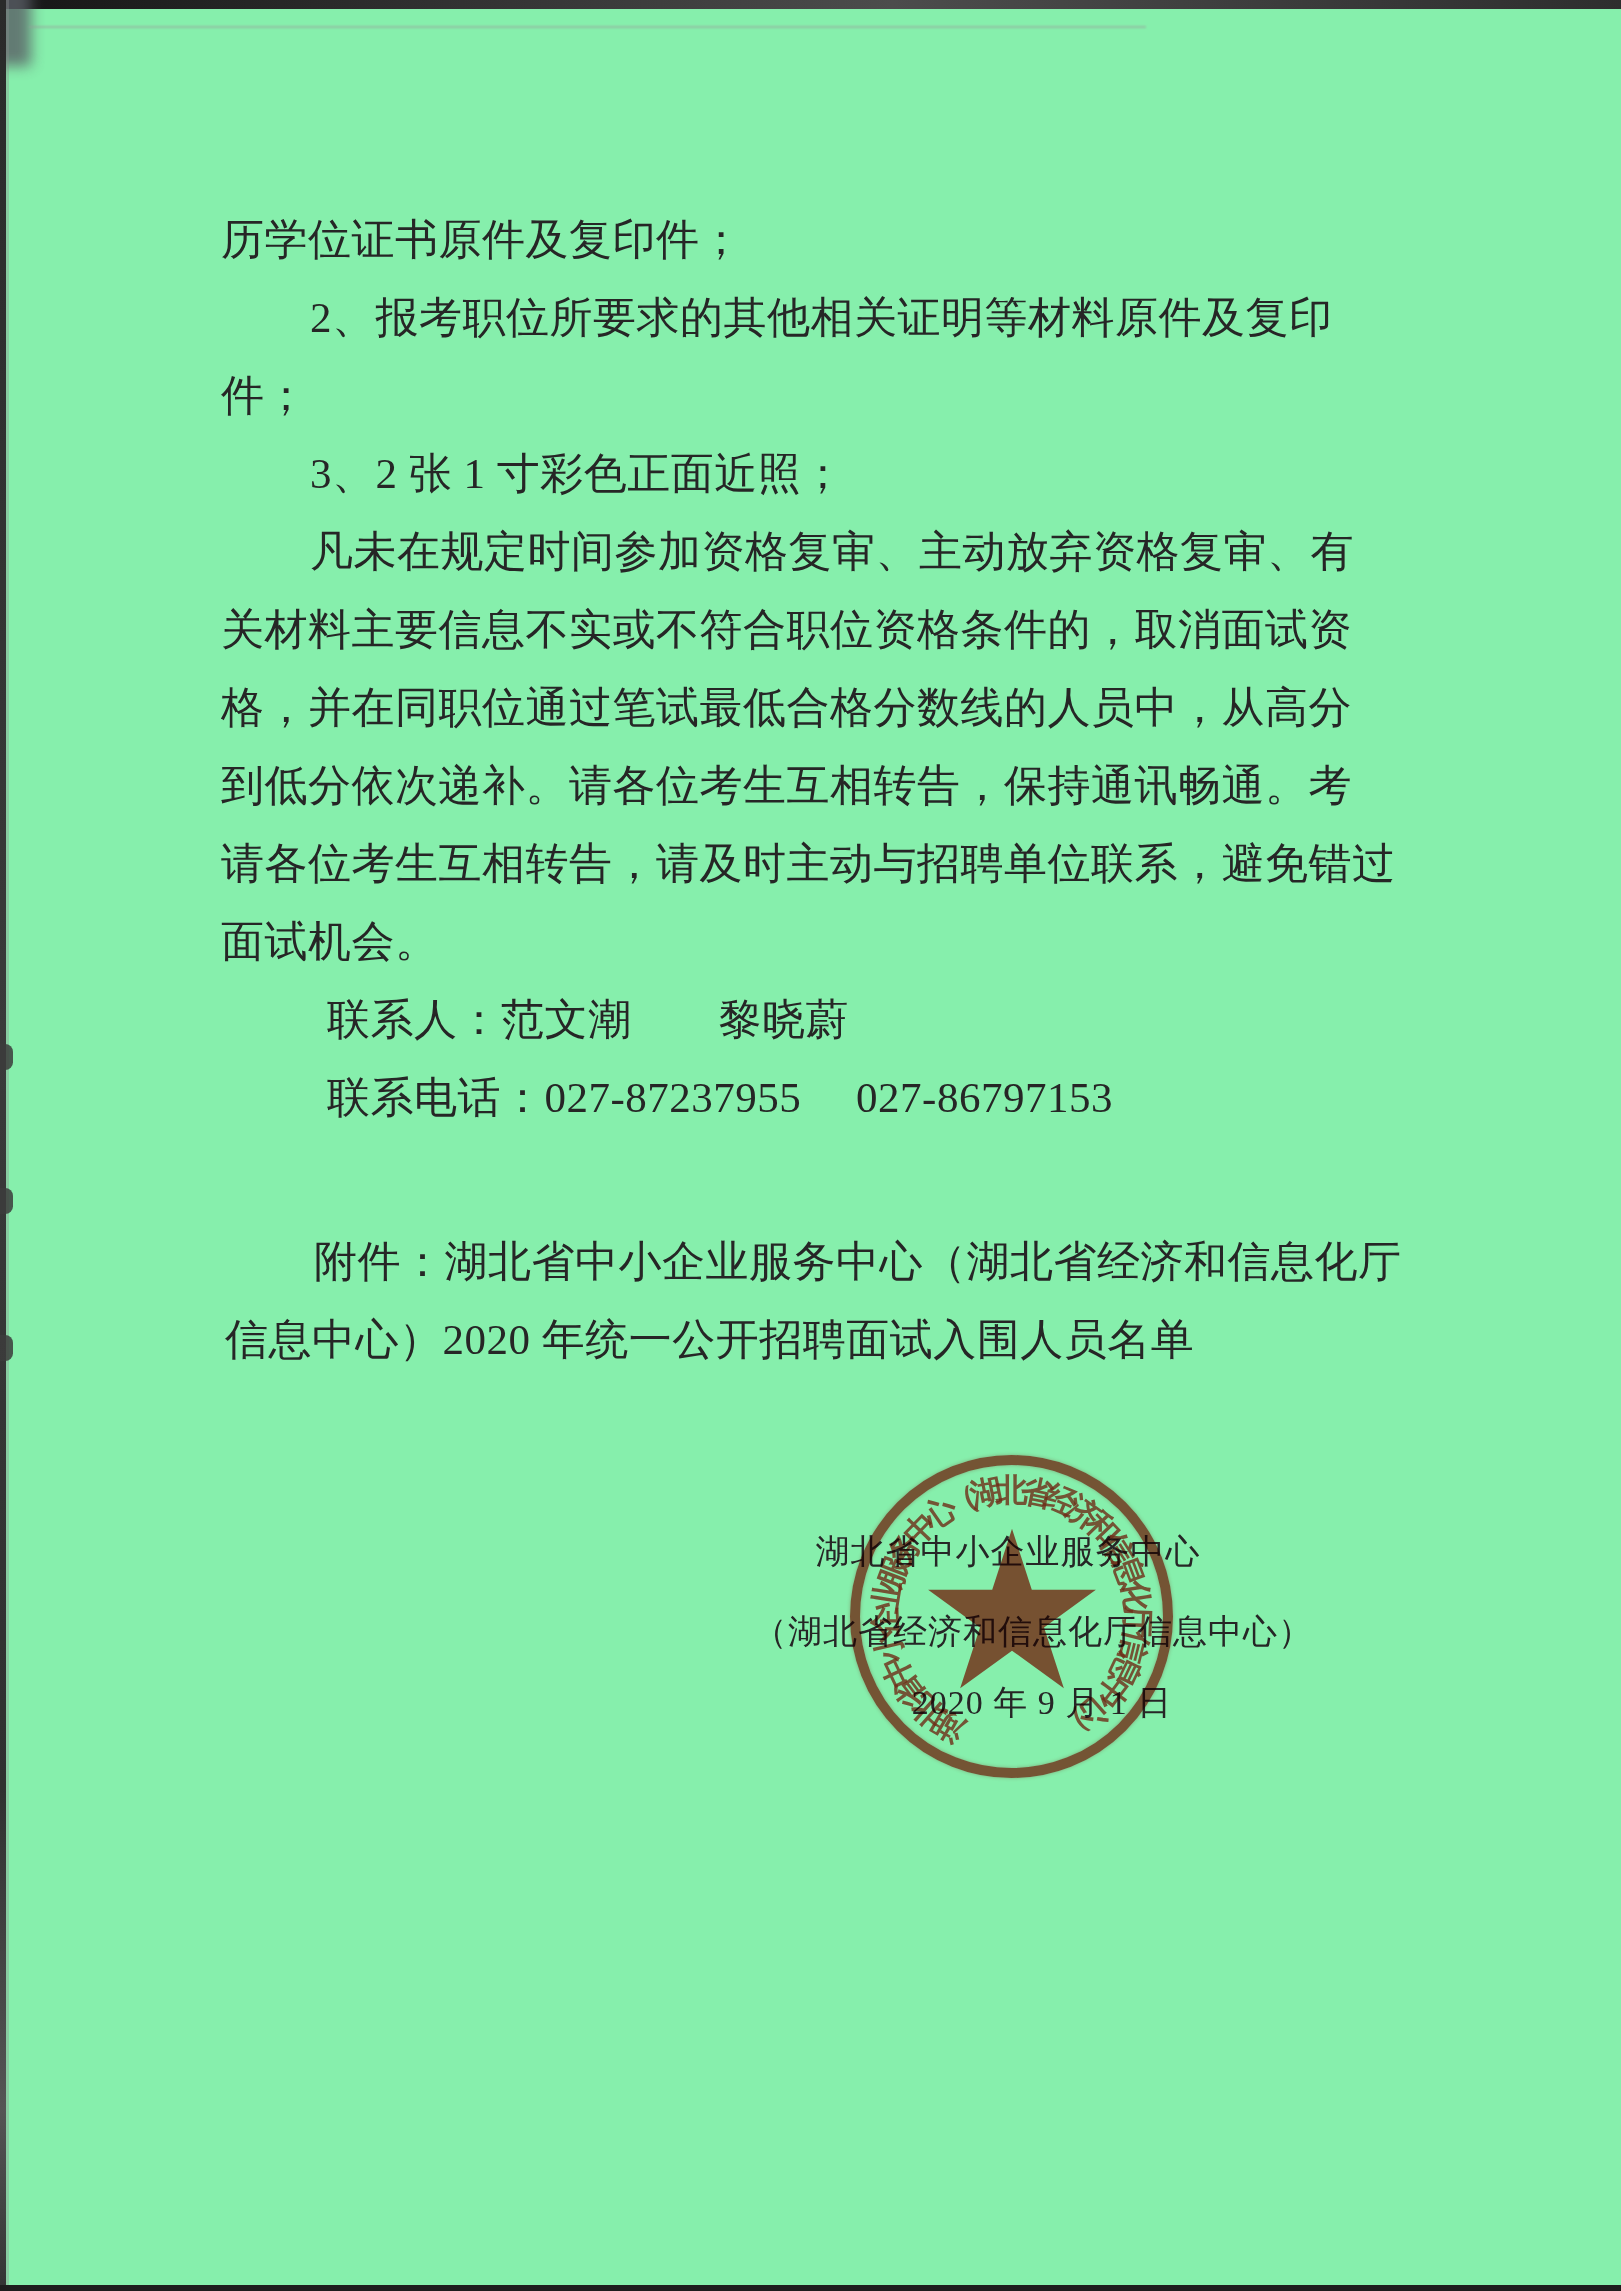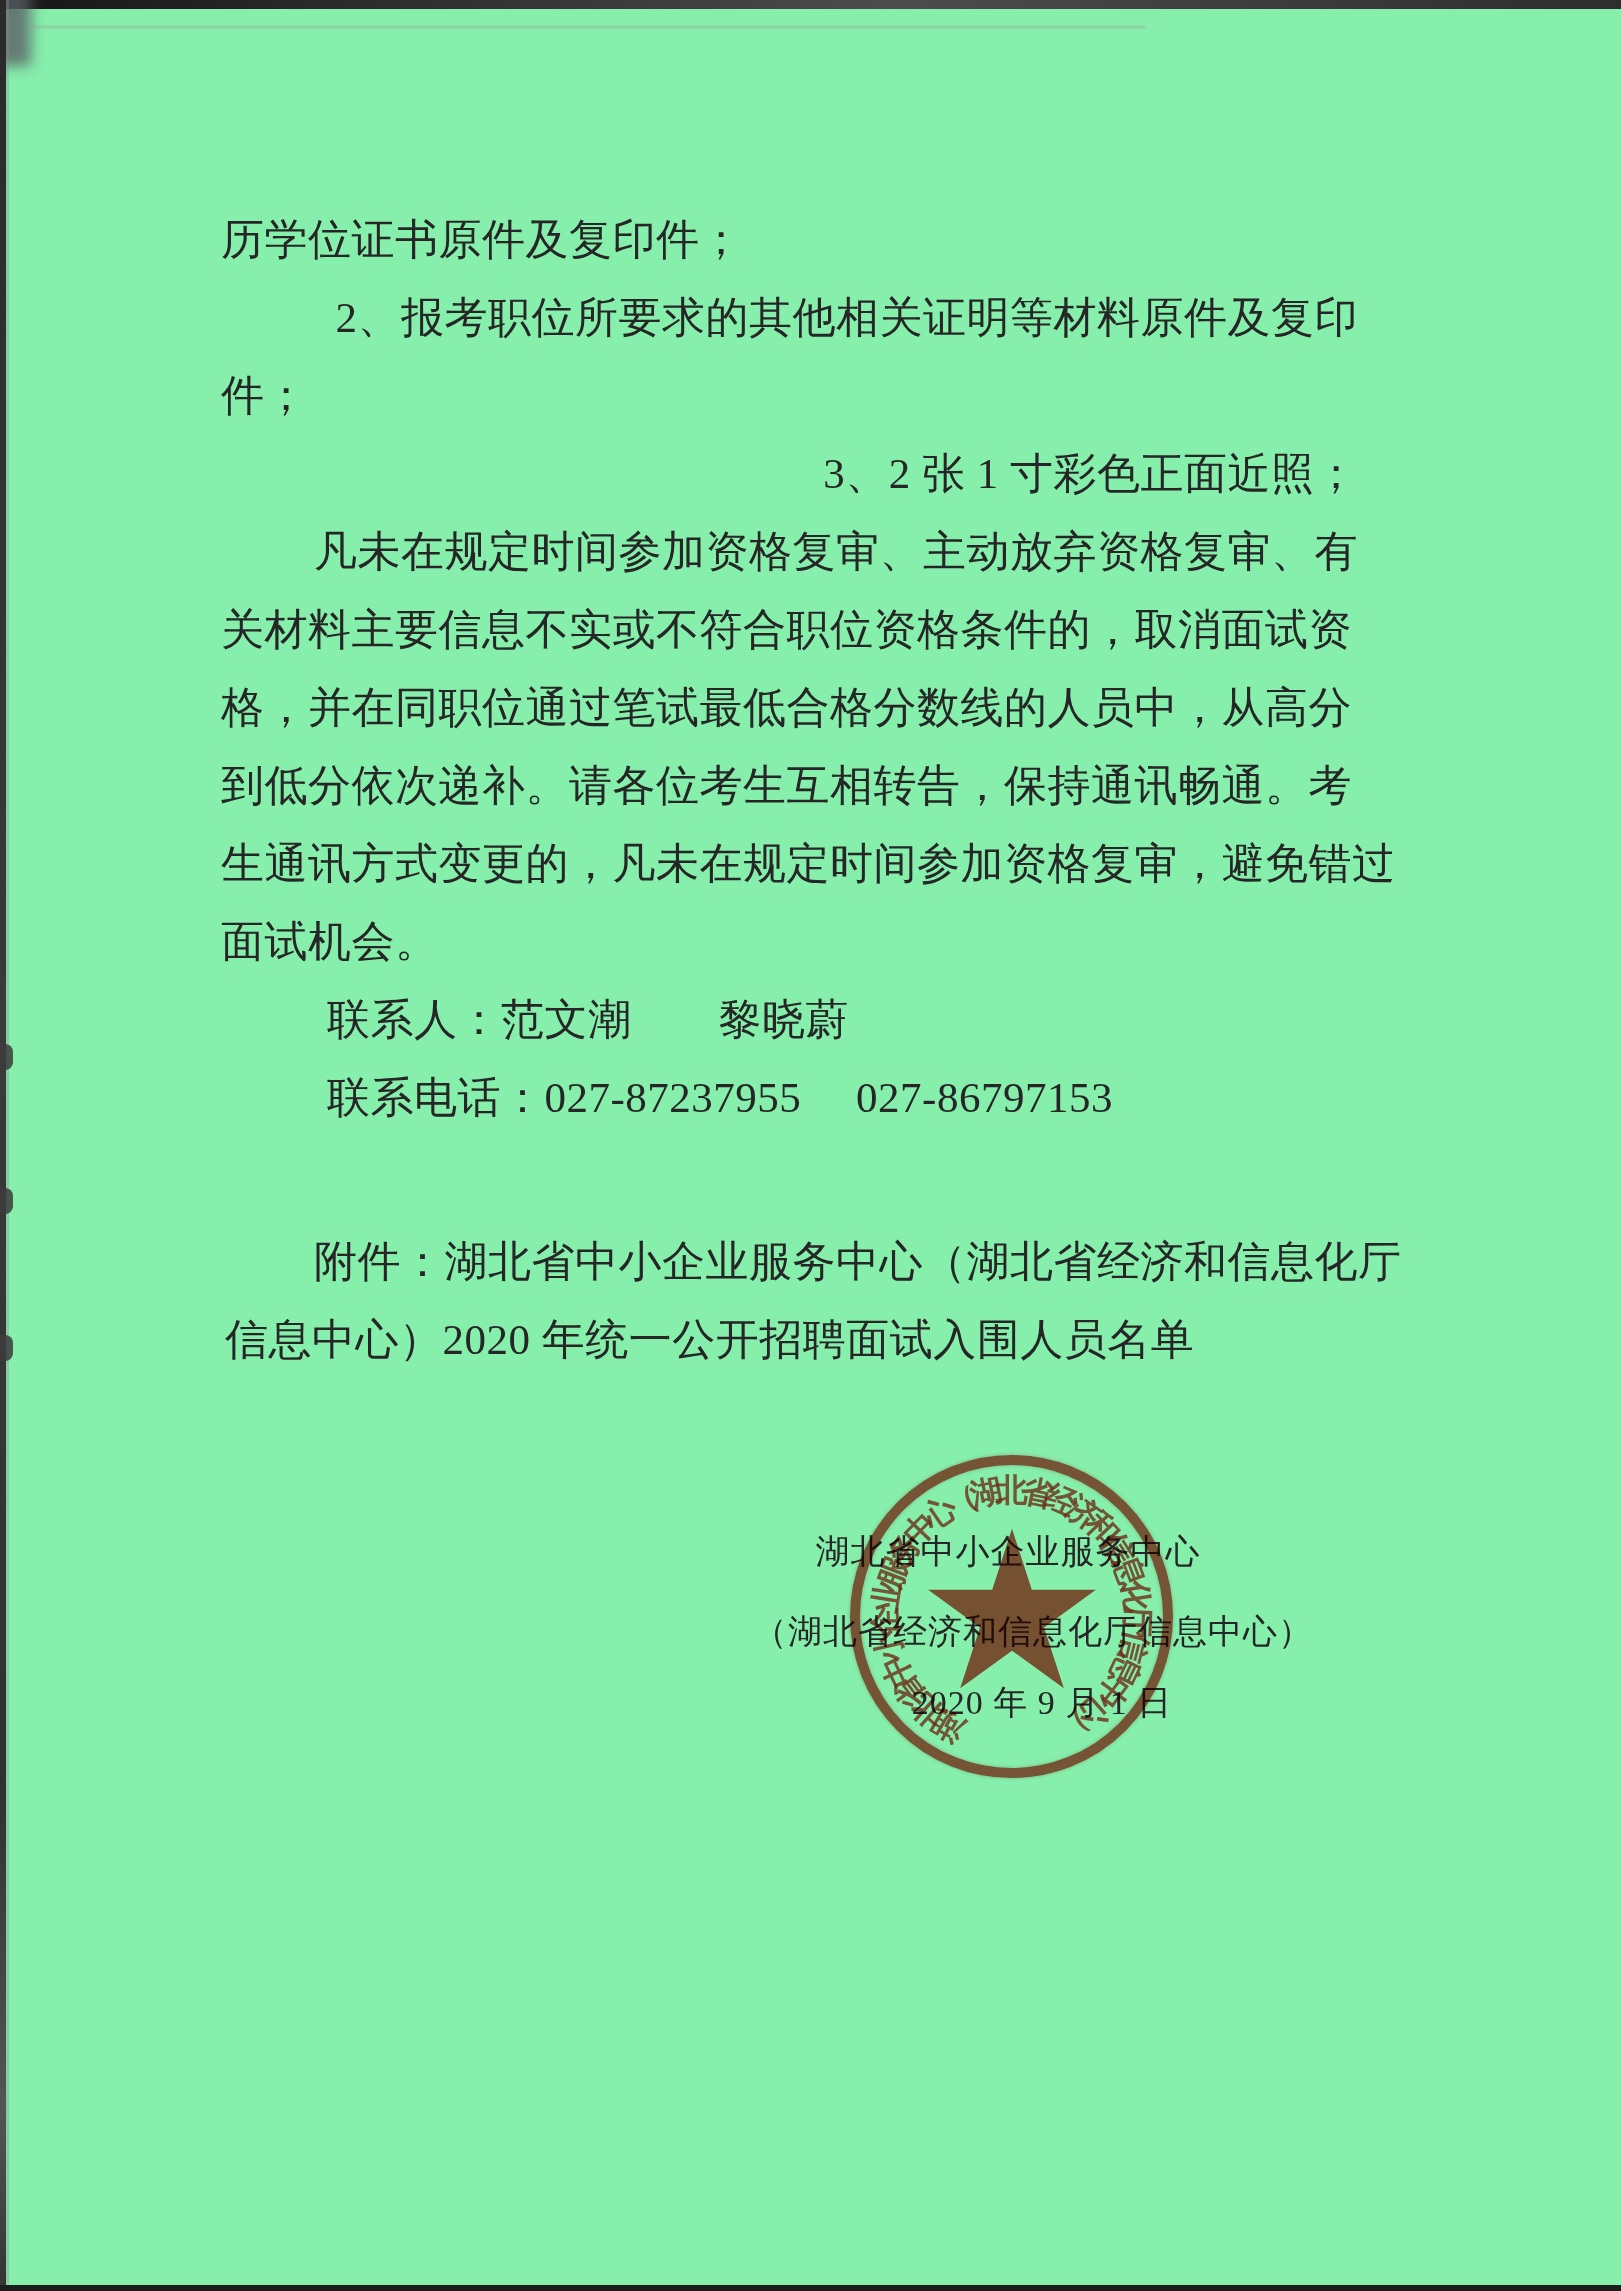--- a/index.html
+++ b/index.html
@@ -42,21 +42,21 @@
     position: absolute; left: 0; width: 12.7px; height: 25.5px;
     background: #3c3c3c; border-radius: 0 7.8px 7.8px 0; opacity: .85; filter: blur(0.5px);
   }
 
   
   .body-block {
     position: absolute; left: 221px; top: 201px; width: 1137px;
     font-size: 43px; letter-spacing: 0.5px;
   }
   .line { height: 78px; line-height: 78px; white-space: nowrap; }
-  .line.indent  { padding-left: 89px; text-align: right; }
+  .line.indent  { padding-left: 89px; }
   .line.contact { padding-left: 106px; }
 
   .attachment-block {
     position: absolute; left: 225px; top: 1223px; width: 1137px;
     font-size: 43px; letter-spacing: 0.5px;
   }
 
   
   .sig-line {
     position: absolute; white-space: nowrap;
@@ -104,21 +104,21 @@
 
   <div class="body-block" id="body-block">
       <div class="line flush">历学位证书原件及复印件；</div>
       <div class="line indent">2、报考职位所要求的其他相关证明等材料原件及复印</div>
       <div class="line flush">件；</div>
       <div class="line indent">3、2 张 1 寸彩色正面近照；</div>
       <div class="line indent">凡未在规定时间参加资格复审、主动放弃资格复审、有</div>
       <div class="line flush">关材料主要信息不实或不符合职位资格条件的，取消面试资</div>
       <div class="line flush">格，并在同职位通过笔试最低合格分数线的人员中，从高分</div>
       <div class="line flush">到低分依次递补。请各位考生互相转告，保持通讯畅通。考</div>
-      <div class="line flush">生通讯方式变更的，凡未在规定时间参加资格复审，避免错过</div>
+      <div class="line flush">请各位考生互相转告，请及时主动与招聘单位联系，避免错过</div>
       <div class="line flush">面试机会。</div>
       <div class="line contact">联系人：范文潮　　黎晓蔚</div>
       <div class="line contact">联系电话：027-87237955　 027-86797153</div>
     </div>
 
   <div class="attachment-block" id="attachment-block">
       <div class="line indent">附件：湖北省中小企业服务中心（湖北省经济和信息化厅</div>
       <div class="line flush">信息中心）2020 年统一公开招聘面试入围人员名单</div>
     </div>
 

